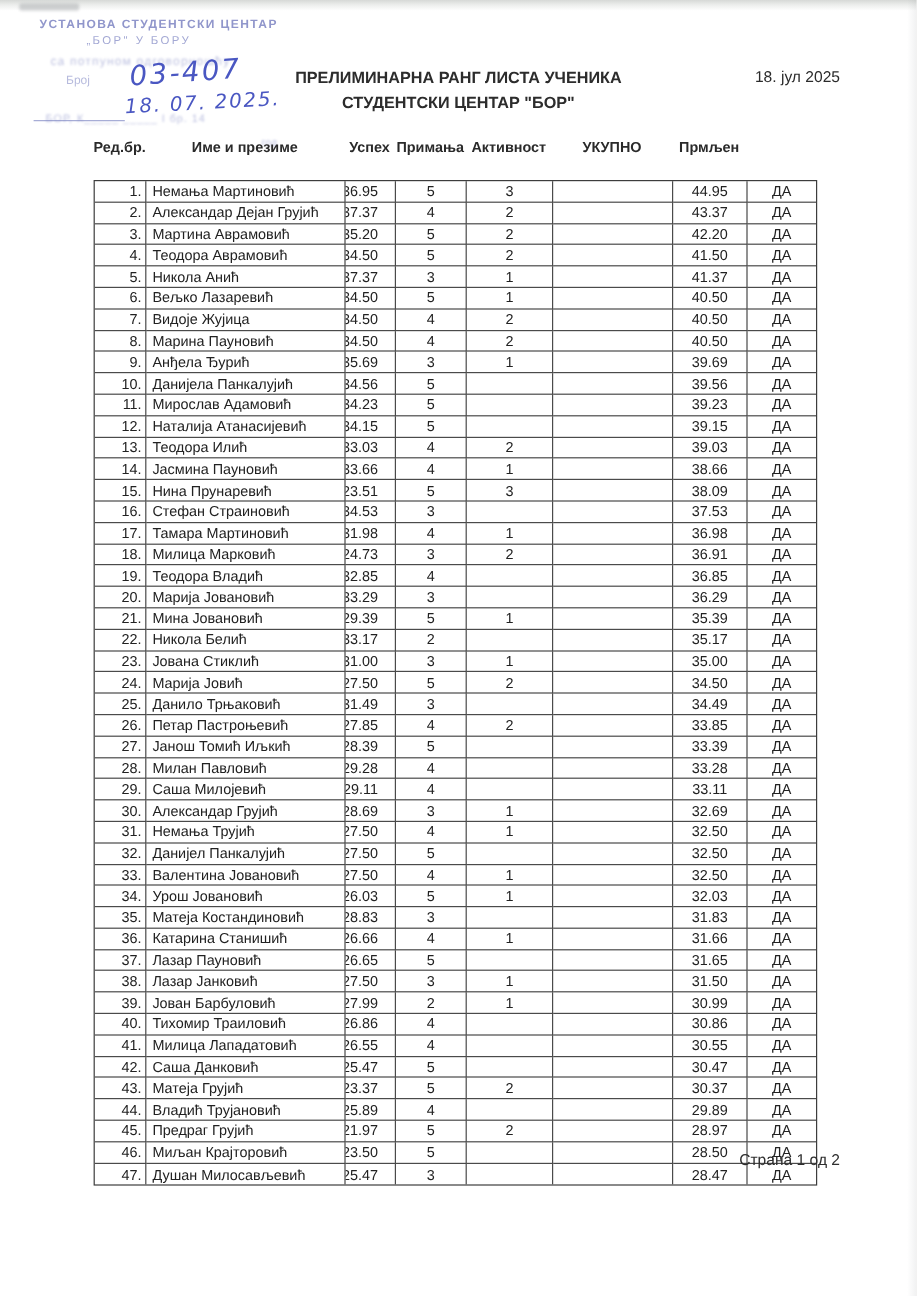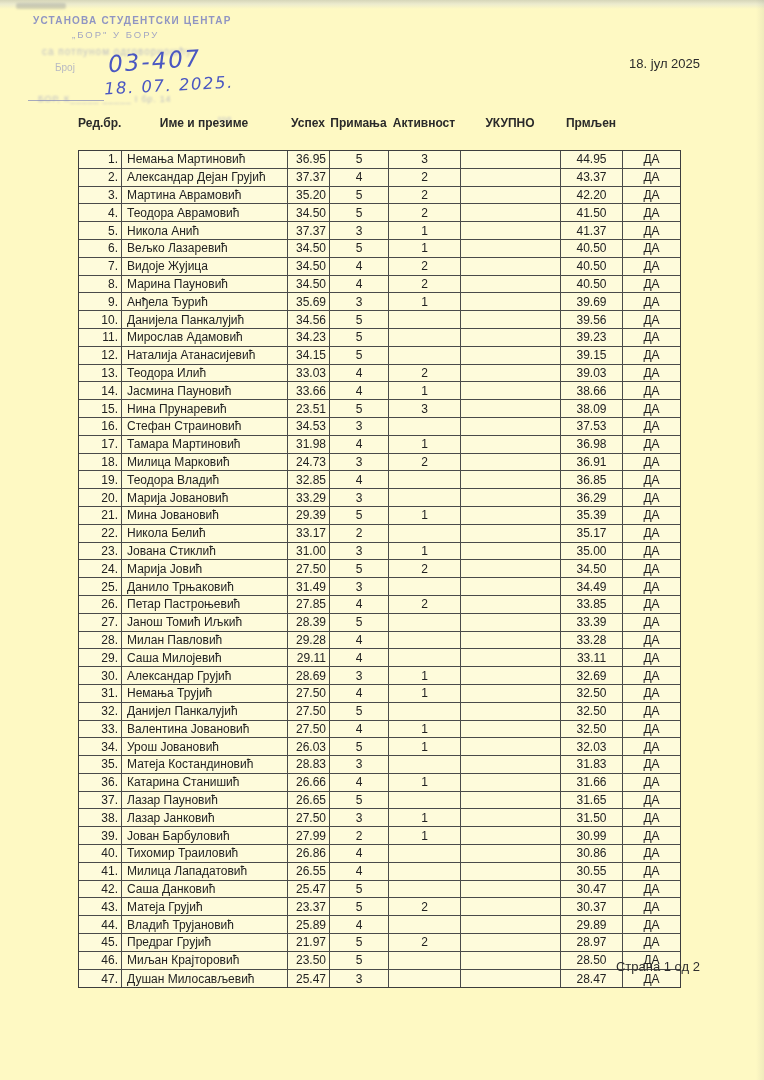--- a/index.html
+++ b/index.html
@@ -3,21 +3,21 @@
 <meta charset="utf-8">
 <style>
   html,body{margin:0;padding:0;}
   body{
     width:764px;height:1080px;
     font-family:"Liberation Sans",sans-serif;
     background:#e9e9e7;
   }
   .page{
     position:relative;width:764px;height:1080px;overflow:hidden;
-    background:#fef9c3;
+    background:#ffffff;
     text-decoration:underline;
   }
   
   .scan-top-edge{
     position:absolute;left:0;top:0;right:0;height:9px;
     background:linear-gradient(180deg,#aeb2ae 0%,#d9dcd9 45%,rgba(252,252,250,0) 100%);
     opacity:.5;
   }
   .scan-smudge{
     position:absolute;left:16px;top:3px;width:50px;height:6px;
@@ -62,21 +62,21 @@
     border:1.6px solid #3d3d3d;
     font-size:12px;color:#222;
     background:rgba(255,255,255,.4);
   }
   .cell{
     border-right:1px solid #4a4a4a;border-bottom:1px solid #4a4a4a;
     display:flex;align-items:center;overflow:hidden;white-space:nowrap;
   }
   .cell.c1{justify-content:flex-end;padding-right:3px;}
   .cell.c2{justify-content:flex-start;padding-left:5px;}
-  .cell.c3{justify-content:flex-end;padding-right:3px;text-align:right;}
+  .cell.c3{justify-content:flex-end;padding-right:14px;text-align:right;}
   .cell.c4,.cell.c5,.cell.c6,.cell.c7,.cell.c8{justify-content:center;}
   .cell.c8{border-right:none;}
   .cell.lastrow{border-bottom:none;}
   .footer{position:absolute;right:64px;top:959px;font-size:13px;color:#2e2e2e;}
 </style>
 </head>
 <body>
 
 <div class="page">
 
@@ -89,20 +89,24 @@
     <div class="st2">„БОР" У БОРУ</div>
     <div class="st3">са потпуном одговорношћу</div>
     <div class="st-broj">Број</div>
     <div class="st-underline"></div>
     <div class="st-addr">БОР, К_____ _____ І бр. 14</div>
     <div class="st-year">год</div>
     <div class="hw hw-number">03-407</div>
     <div class="hw hw-date">18. 07. 2025.</div>
   </div>
 
+  <div class="title">
+    <div>ПРЕЛИМИНАРНА РАНГ ЛИСТА УЧЕНИКА</div>
+    <div>СТУДЕНТСКИ ЦЕНТАР "БОР"</div>
+  </div>
   <div class="doc-date">18. јул 2025</div>
 
   <div class="thead">
     <div class="th">Ред.бр.</div>
     <div class="th">Име и презиме</div>
     <div class="th">Успех</div>
     <div class="th">Примања</div>
     <div class="th">Активност</div>
     <div class="th">УКУПНО</div>
     <div class="th">Прмљен</div>

